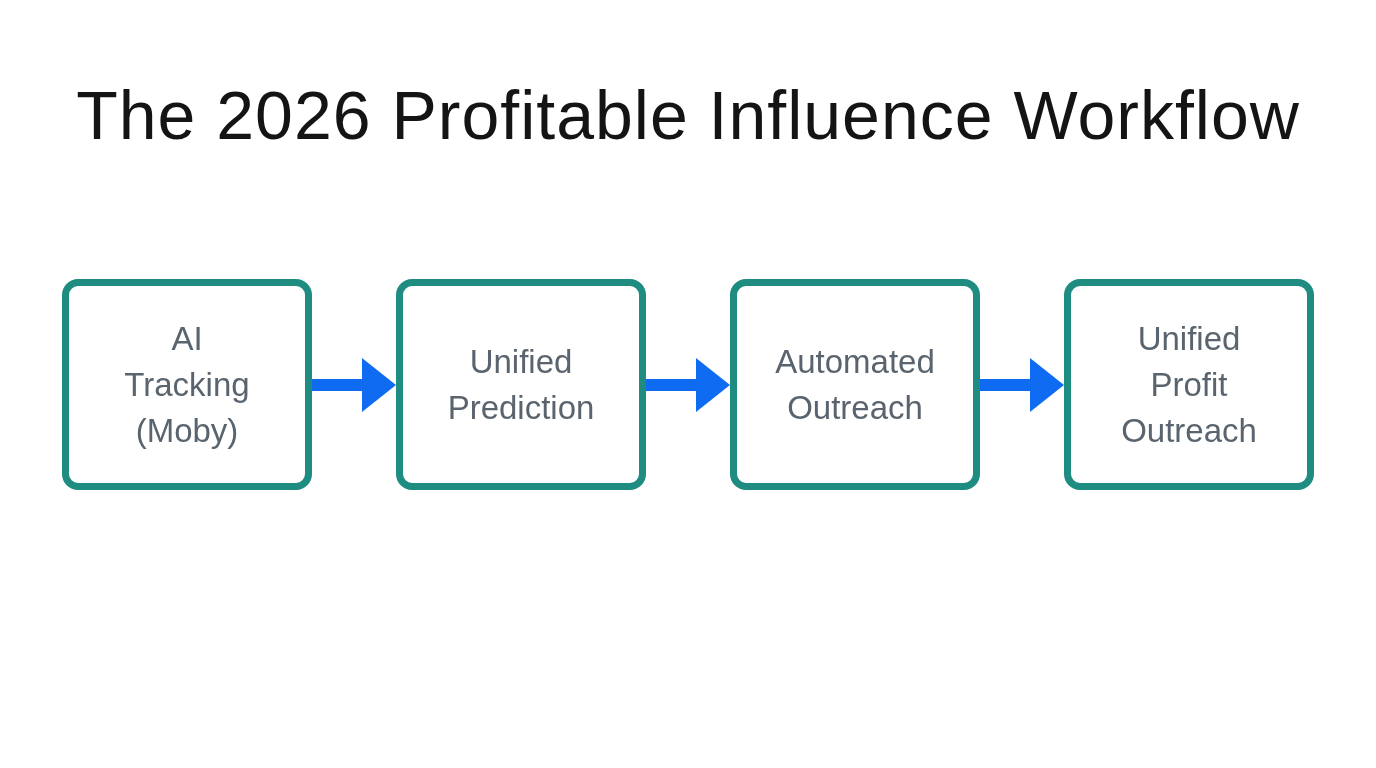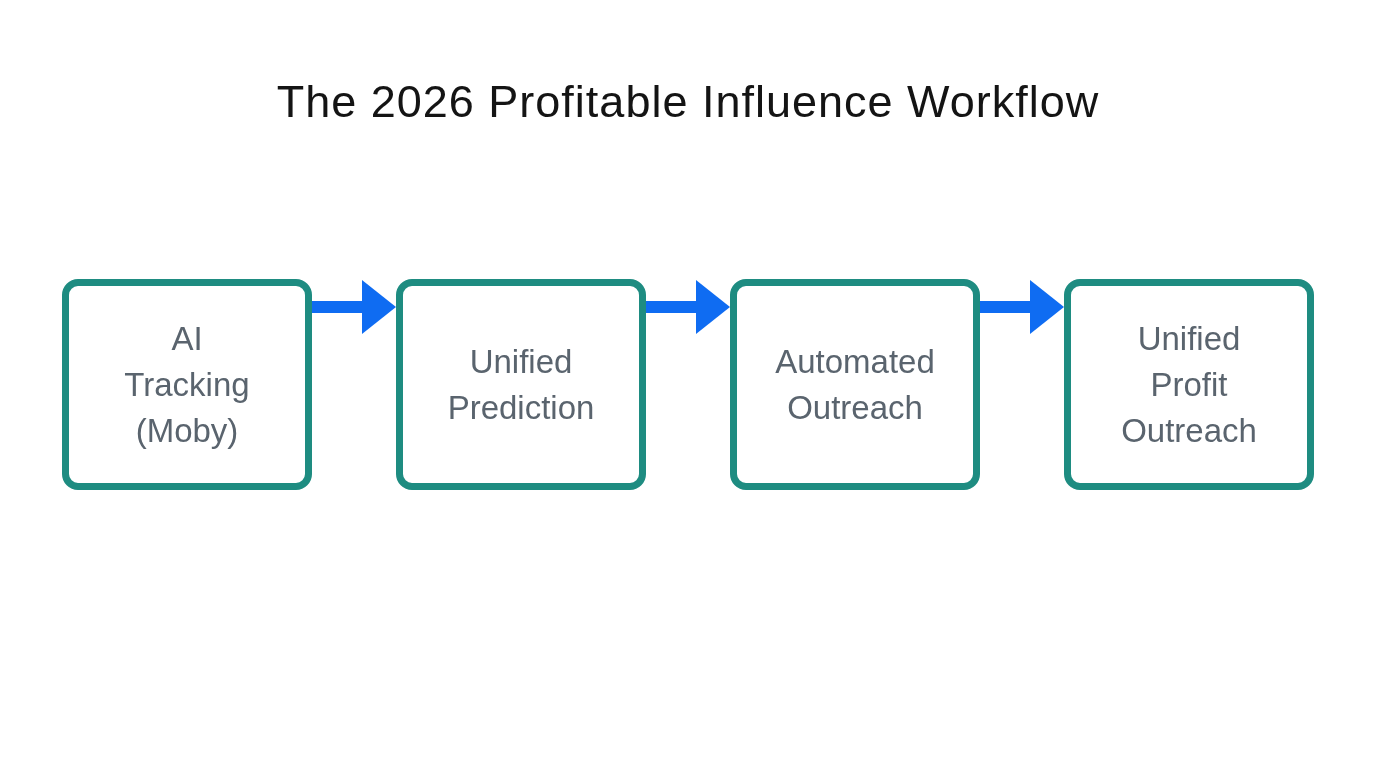--- a/index.html
+++ b/index.html
@@ -22,33 +22,33 @@
     width: 1376px;
     height: 768px;
     background: var(--background);
   }
   .slide-title {
     position: absolute;
     top: 76px;
     left: 0;
     width: 100%;
     text-align: center;
-    font-size: 45px;
+    font-size: 68px;
     font-weight: 500;
     letter-spacing: 1px;
     color: var(--title-text);
     white-space: nowrap;
   }
   .flow-row {
     position: absolute;
     left: 62px;
     top: 279px;
     height: 211px;
     display: flex;
-    align-items: flex-start;
+    align-items: center;
   }
   .step-box {
     flex: none;
     width: 250px;
     height: 211px;
     background: #ffffff;
     border: 7px solid var(--box-border);
     border-radius: 16px;
     display: flex;
     flex-direction: column;

